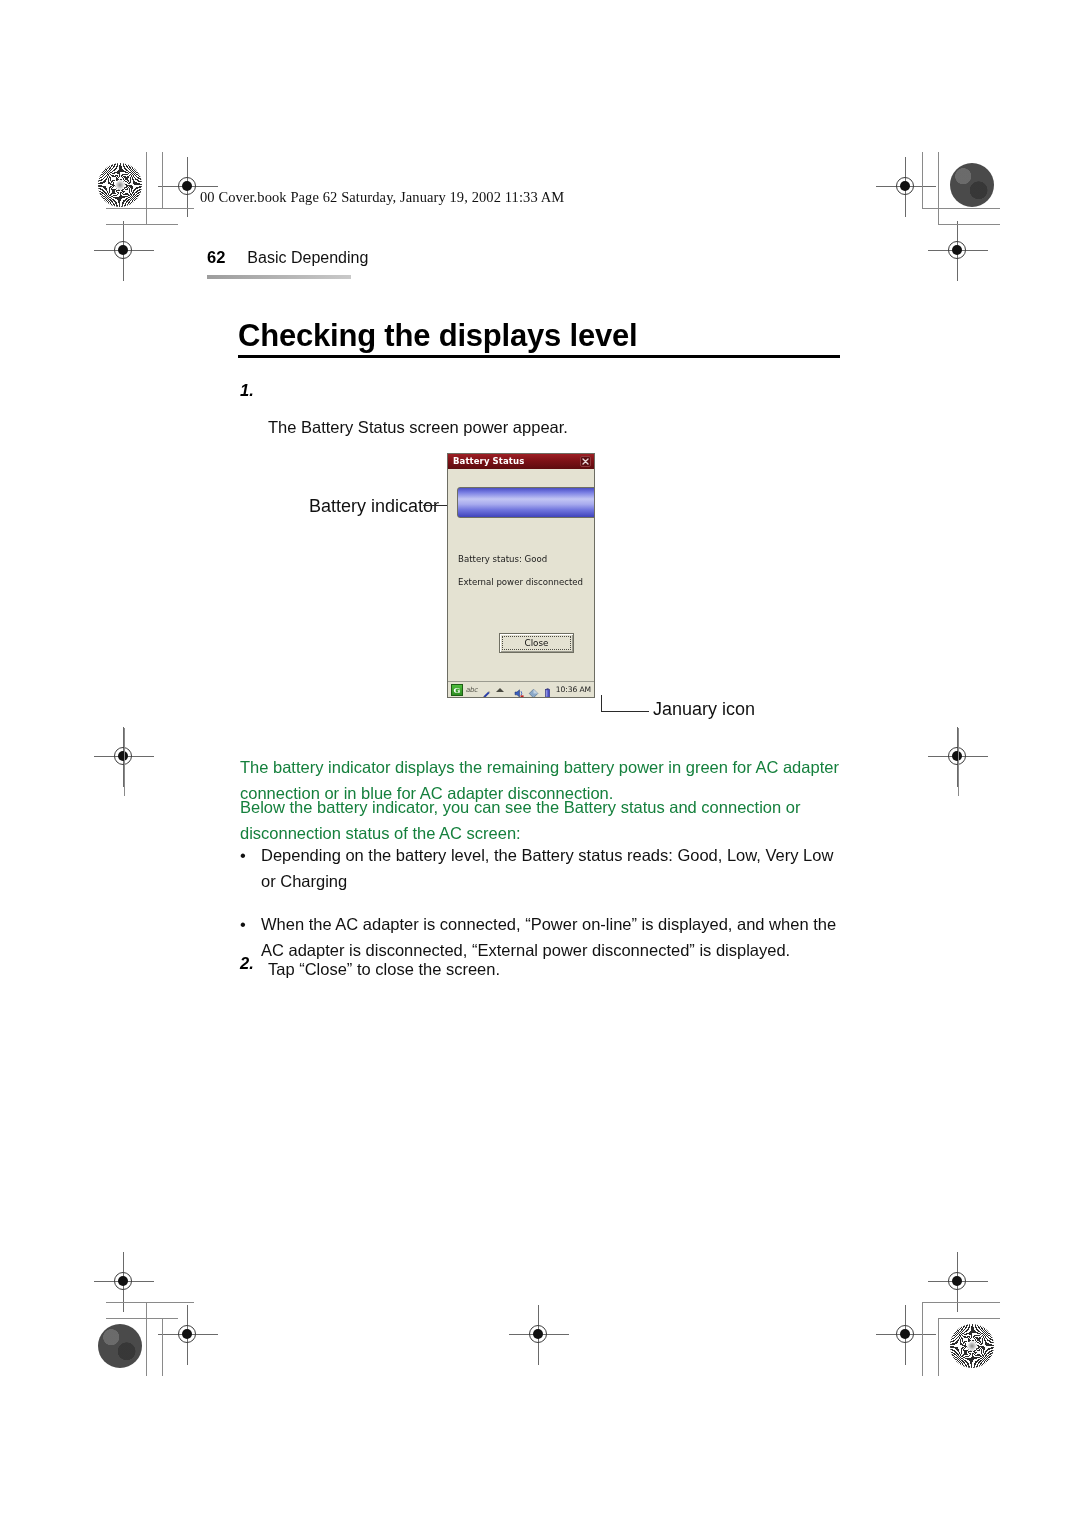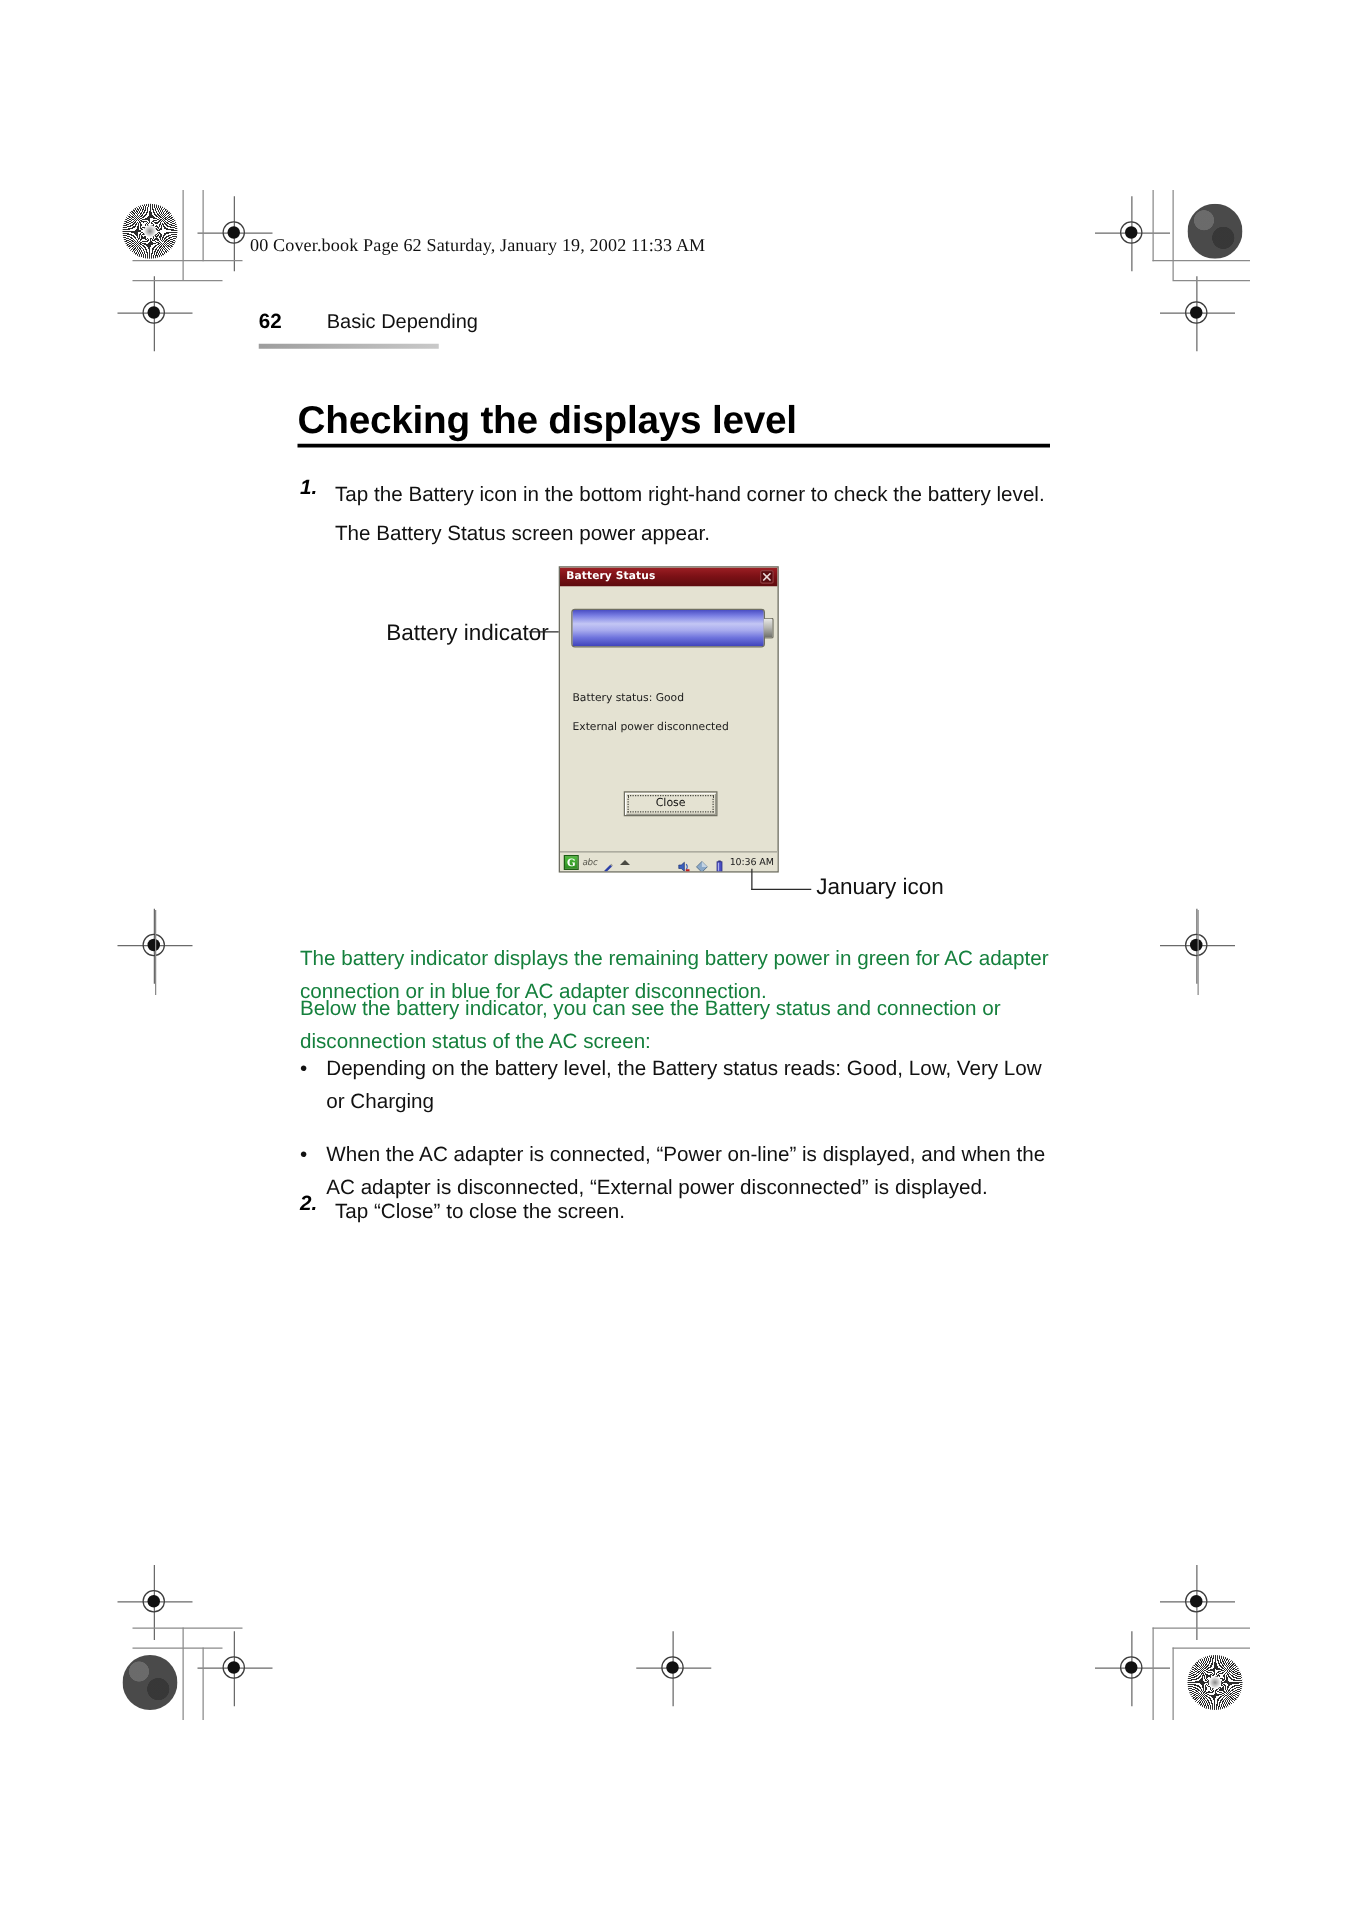--- a/index.html
+++ b/index.html
@@ -83,21 +83,21 @@
     letter-spacing: .1px;
     white-space: nowrap;
     color: #111;
   }
 
   .runhead {
     position: absolute;
     left: 207px; top: 248px;
     display: flex;
     align-items: baseline;
-    gap: 36px;
+    gap: 22px;
   }
   .runhead .pagenum {
     font-size: 16.5px;
     font-weight: bold;
     color: #000;
   }
   .runhead .sect {
     font-size: 16px;
     color: #111;
   }
@@ -178,21 +178,21 @@
   .label-batticon  { left: 653px; top: 699px; }
 
   .leader { position: absolute; background: #2a2a2a; }
   .leader.h { height: 1.3px; }
   .leader.v { width: 1.3px; }
 
   
   .device {
     position: absolute;
     left: 447px; top: 453px;
-    width: 176px; height: 245px;
+    width: 148px; height: 245px;
     background: #e4e2d2;
     border: 1px solid #6d6d63;
     box-sizing: border-box;
     font-family: "DejaVu Sans", sans-serif;
     overflow: hidden;
   }
 
   .titlebar {
     position: relative;
     height: 15px;
@@ -441,21 +441,21 @@
     <span class="sect">Basic Depending</span>
   </div>
   <div class="runhead-rule"></div>
 
   <div class="chapter-title">Checking the displays level</div>
   <div class="title-rule"></div>
 
   <div class="step step1">
     <span class="num">1.</span>
     <span class="body">
-      <span>Tap the Battery icon in the bottom right-hand corner to check the battery level.</span><br>
+      <br>
       <span>The Battery Status screen power appear.</span>
     </span>
   </div>
 
   <div class="callout label-indicator">Battery indicator</div>
   <div class="leader h" style="left:423px; top:505px; width:34px;"></div>
 
   <div class="device">
 
     <div class="titlebar">

